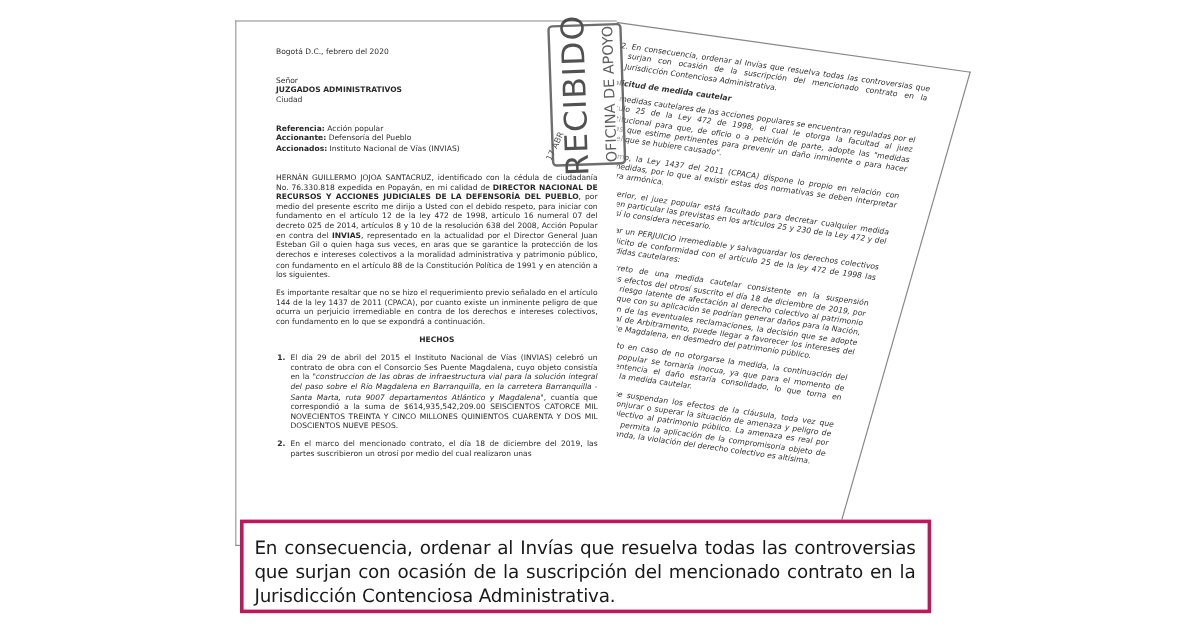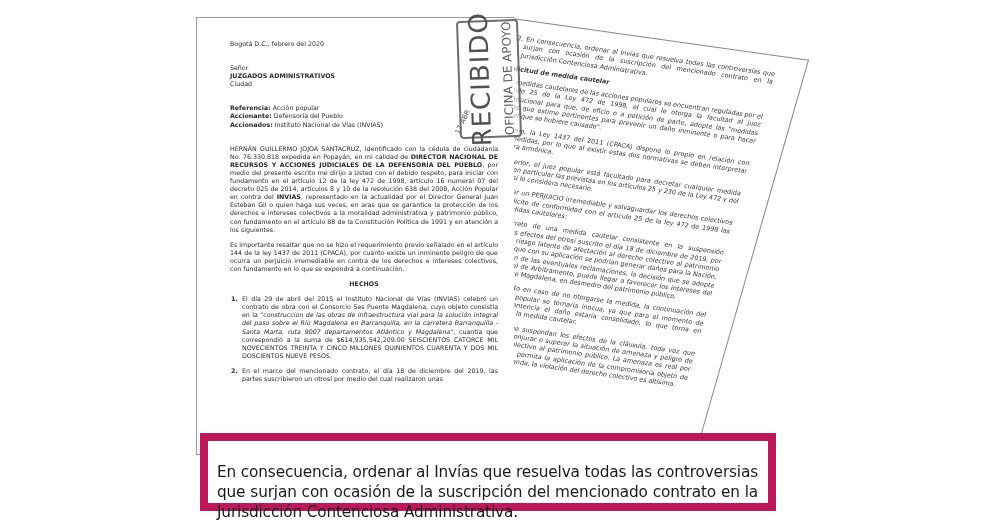--- a/index.html
+++ b/index.html
@@ -54,22 +54,22 @@
     .page-right .inner {
       position: absolute; left: 8px; top: 14px; width: 262px; font-size: 6.4px; line-height: 8.3px; color: #333;
     }
     .page-right p { margin: 0 0 6px 0; text-align: justify; }
     .page-right .item2 { padding-left: 10px; text-indent: -8px; }
     .page-right .title { font-weight: bold; margin-bottom: 5px; }
 
     
     .callout {
       position: absolute; left: 200px; top: 433px; width: 576px; height: 78px;
-      background: #fff; border: 8px solid #be185d; box-sizing: border-box;
-      padding: 21px 10px 0 9px;
+      background: #fff; border: 3px solid #be185d; box-sizing: border-box;
+      padding: 11px 10px 0 9px;
     }
     .callout p {
       margin: 0; font-size: 15.3px; line-height: 20px; text-align: justify; text-align-last: left; color: #1a1a1a;
       font-family: "DejaVu Sans", sans-serif; letter-spacing: -0.15px;
     }
   </style>
 </head>
 <body>
 
 <div class="page-right">

